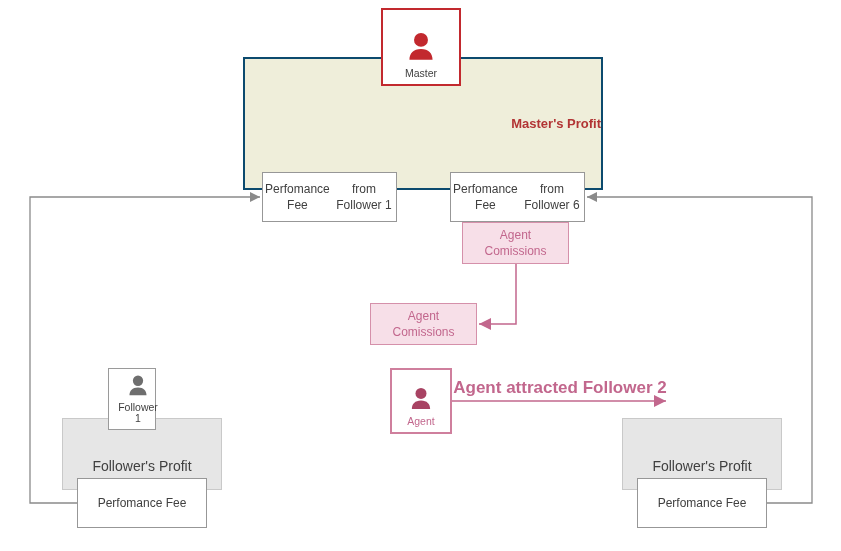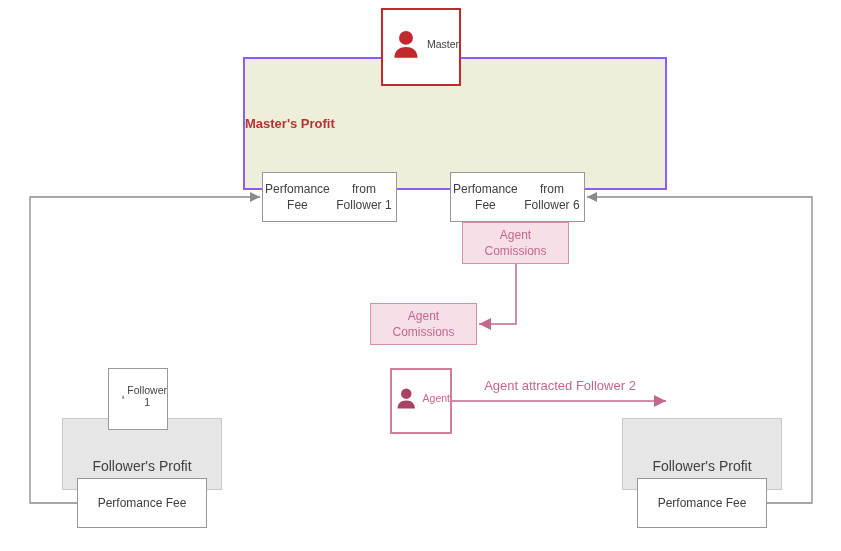--- a/index.html
+++ b/index.html
@@ -5,61 +5,61 @@
   html,body{margin:0;padding:0;background:#ffffff;}
   body{font-family:"Liberation Sans", sans-serif;}
   .canvas{position:relative;width:841px;height:551px;background:#ffffff;overflow:hidden;}
 
   .connectors{position:absolute;left:0;top:0;width:841px;height:551px;}
   .gray-line{fill:none;stroke:#8a8a8a;stroke-width:1.3;}
   .pink-line{fill:none;stroke:#c2678d;stroke-width:1.5;}
 
   .box{position:absolute;box-sizing:border-box;text-align:center;}
 
-  .master-profit{left:243px;top:57px;width:424px;height:133px;background:#efeeda;
-    border:2px solid #8b5cf6;display:flex;align-items:center;justify-content:flex-start;}
+  .master-profit{left:243px;top:57px;width:360px;height:133px;background:#efeeda;
+    border:2px solid #0c4a6e;display:flex;align-items:center;justify-content:flex-end;}
   .master-profit .title{color:#b23434;font-size:13px;font-weight:bold;}
 
-  .icon-box{background:#ffffff;display:flex;align-items:center;
+  .icon-box{background:#ffffff;display:flex;flex-direction:column;align-items:center;
     justify-content:flex-end;padding-bottom:4px;gap:2px;}
   .icon-box .caption{font-size:10.5px;color:#3f3f3f;line-height:1.1;}
 
   .master-icon-box{left:381px;top:8px;width:80px;height:78px;border:2px solid #c2292e;}
   .master-icon-box svg{width:38px;height:38px;}
 
   .plain-box{background:#ffffff;border:1px solid #979797;color:#404040;font-size:12px;
     display:flex;align-items:center;justify-content:center;line-height:1.35;}
   .fee1{left:262px;top:172px;width:135px;height:50px;}
   .fee2{left:450px;top:172px;width:135px;height:50px;}
 
   .pink-box{background:#f7dfe8;border:1px solid #d590aa;color:#c2678d;font-size:12px;
     display:flex;flex-direction:column;align-items:center;justify-content:center;line-height:1.35;}
   .agent-comm-upper{left:462px;top:222px;width:107px;height:42px;}
   .agent-comm-lower{left:370px;top:303px;width:107px;height:42px;}
 
   .agent-icon-box{left:390px;top:368px;width:62px;height:66px;border:2px solid #cf7f9d;}
   .agent-icon-box svg{width:30px;height:30px;}
   .agent-icon-box .caption{color:#c2678d;}
 
-  .follower-icon-box{width:60px;height:62px;border:1px solid #9a9a9a;padding-left:12px;}
+  .follower-icon-box{width:48px;height:62px;border:1px solid #9a9a9a;padding-left:12px;}
   .follower-icon-box svg{width:28px;height:28px;}
   .f1-icon{left:108px;top:368px;}
   .f2-icon{left:668px;top:368px;}
 
   .gray-box{background:#e6e6e6;border:1px solid #c9c9c9;color:#404040;font-size:14px;
     display:flex;align-items:center;justify-content:center;}
   .f1-profit{left:62px;top:418px;width:160px;height:72px;}
   .f2-profit{left:622px;top:418px;width:160px;height:72px;}
   .f1-profit span,.f2-profit span{position:relative;top:12px;}
 
   .f1-fee{left:77px;top:478px;width:130px;height:50px;}
   .f2-fee{left:637px;top:478px;width:130px;height:50px;}
 
   .arrow-label{position:absolute;left:452px;top:378px;width:216px;text-align:center;
-    color:#c2678d;font-size:13px;}
+    color:#c2678d;font-size:17px;font-weight:bold;}
 
   .person-red{fill:#c2292e;}
   .person-gray{fill:#6e6e6e;}
   .person-maroon{fill:#a84363;}
 </style>
 </head>
 <body>
 
 <div class="canvas">
 

